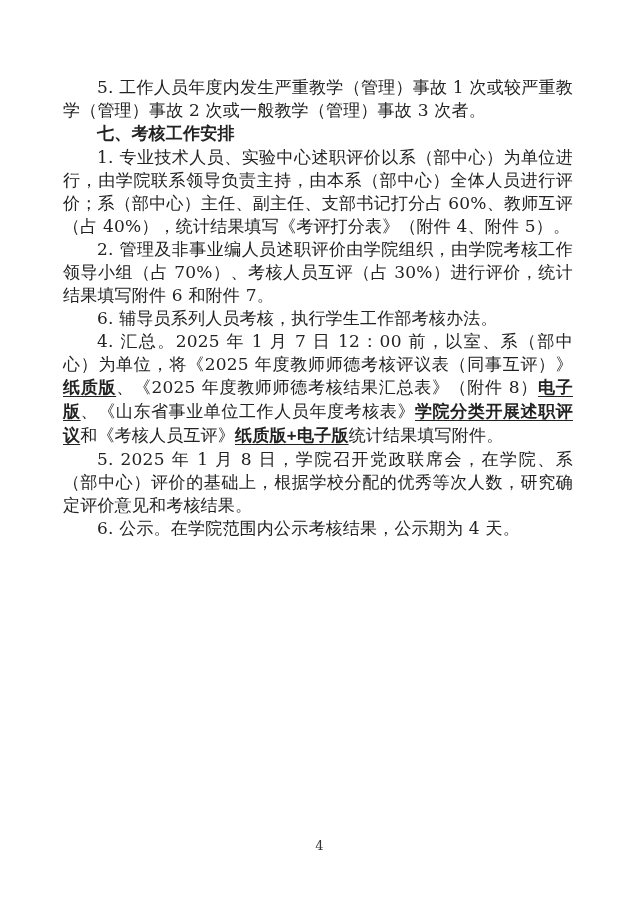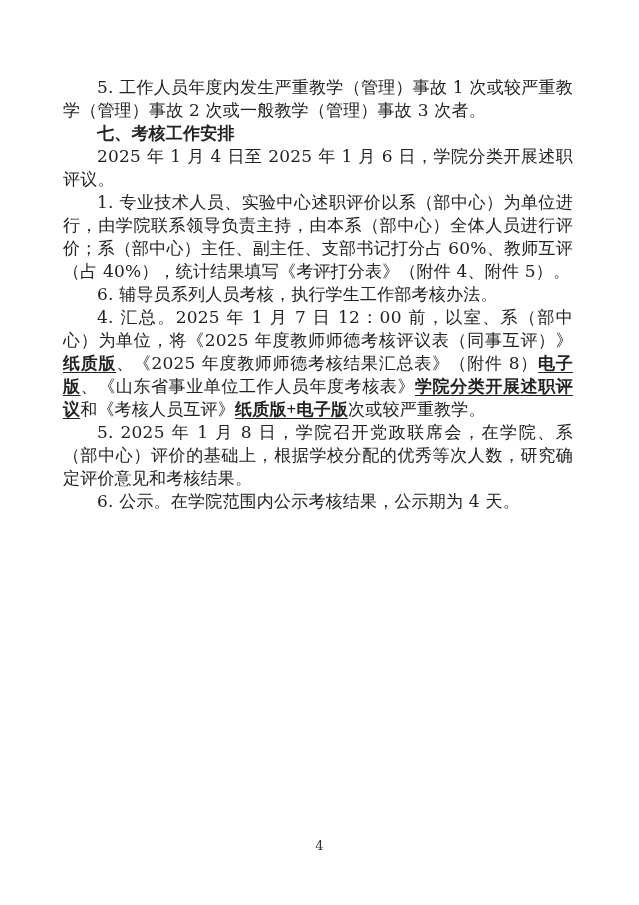--- a/index.html
+++ b/index.html
@@ -29,21 +29,21 @@
     text-align: justify;
     text-indent: 2em;
     letter-spacing: 0.2px;
   }
   .para.heading {
     font-family: "Liberation Sans", "DejaVu Sans", sans-serif;
     font-weight: bold;
     text-align: left;
   }
   .run-b {
-    font-family: Liberation Serif, serif;
+    font-family: Liberation Mono, monospace;
     font-weight: bold;
   }
   .run-u {
     text-decoration: underline;
     text-underline-offset: 3px;
   }
   .page-number {
     position: absolute;
     left: 0;
     top: 838px;
@@ -53,21 +53,21 @@
     color: #333333;
   }
 </style>
 </head>
 <body>
 
 <div class="page">
   <div class="content">
       <p class="para"><span>5. 工作人员年度内发生严重教学（管理）事故 1 次或较严重教学（管理）事故 2 次或一般教学（管理）事故 3 次者。</span></p>
       <p class="para heading"><span class="run-b">七、考核工作安排</span></p>
-      <p class="para"><span>2025 年 1 月 4 日至 2025 年 1 月 6 日，学院分类开展述职评议。</span></p>
       <p class="para"><span>1. 专业技术人员、实验中心述职评价以系（部中心）为单位进行，由学院联系领导负责主持，由本系（部中心）全体人员进行评价；系（部中心）主任、副主任、支部书记打分占 60%、教师互评（占 40%），统计结果填写《考评打分表》（附件 4、附件 5）。</span></p>
+      <p class="para"><span>2. 管理及非事业编人员述职评价由学院组织，由学院考核工作领导小组（占 70%）、考核人员互评（占 30%）进行评价，统计结果填写附件 6 和附件 7。</span></p>
       <p class="para"><span>6. 辅导员系列人员考核，执行学生工作部考核办法。</span></p>
-      <p class="para"><span>4. 汇总。2025 年 1 月 7 日 12：00 前，以室、系（部中心）为单位，将《2025 年度教师师德考核评议表（同事互评）》</span><span class="run-b run-u">纸质版</span><span>、《2025 年度教师师德考核结果汇总表》（附件 8）</span><span class="run-b run-u">电子版</span><span>、《山东省事业单位工作人员年度考核表》</span><span class="run-b run-u">学院分类开展述职评议</span><span>和《考核人员互评》</span><span class="run-b run-u">纸质版+电子版</span><span>次或较严重教学。</span></p>
+      <p class="para"><span>4. 汇总。2025 年 1 月 7 日 12：00 前，以室、系（部中心）为单位，将《2025 年度教师师德考核评议表（同事互评）》</span><span class="run-b run-u">纸质版</span><span>、《2025 年度教师师德考核结果汇总表》（附件 8）</span><span class="run-b run-u">电子版</span><span>、《山东省事业单位工作人员年度考核表》</span><span class="run-b run-u">学院分类开展述职评议</span><span>和《考核人员互评》</span><span class="run-b run-u">纸质版+电子版</span><span>统计结果填写附件。</span></p>
       <p class="para"><span>5. 2025 年 1 月 8 日，学院召开党政联席会，在学院、系（部中心）评价的基础上，根据学校分配的优秀等次人数，研究确定评价意见和考核结果。</span></p>
       <p class="para"><span>6. 公示。在学院范围内公示考核结果，公示期为 4 天。</span></p>
     </div>
   <div class="page-number">4</div>
 </div>
 
 </body></html>

